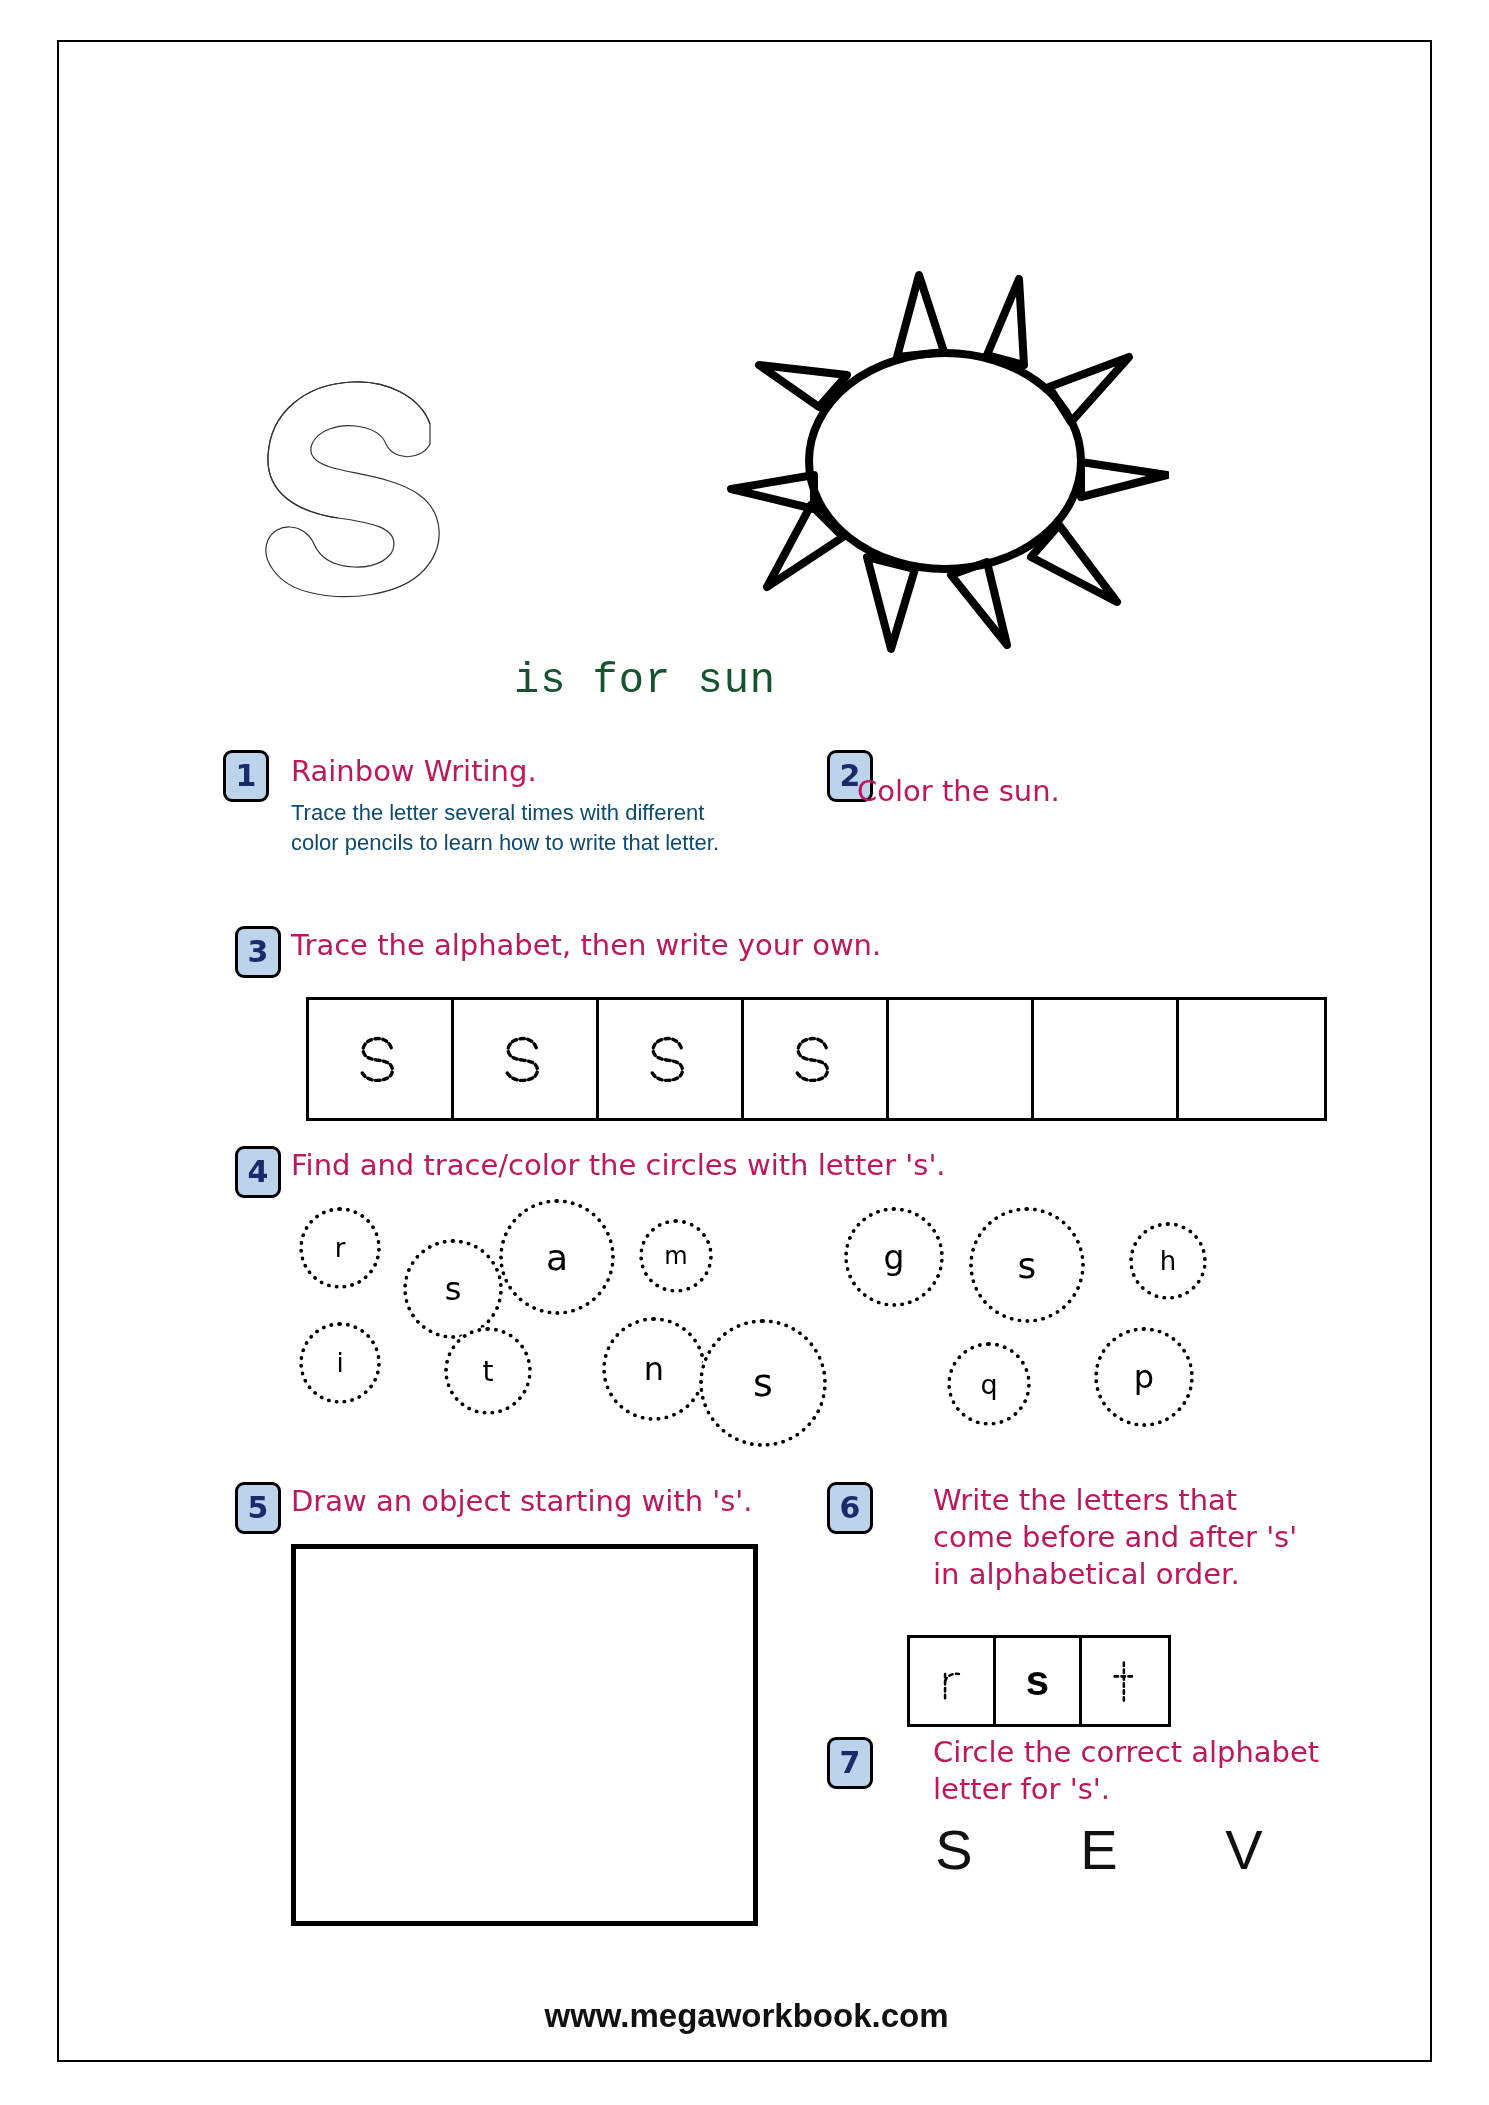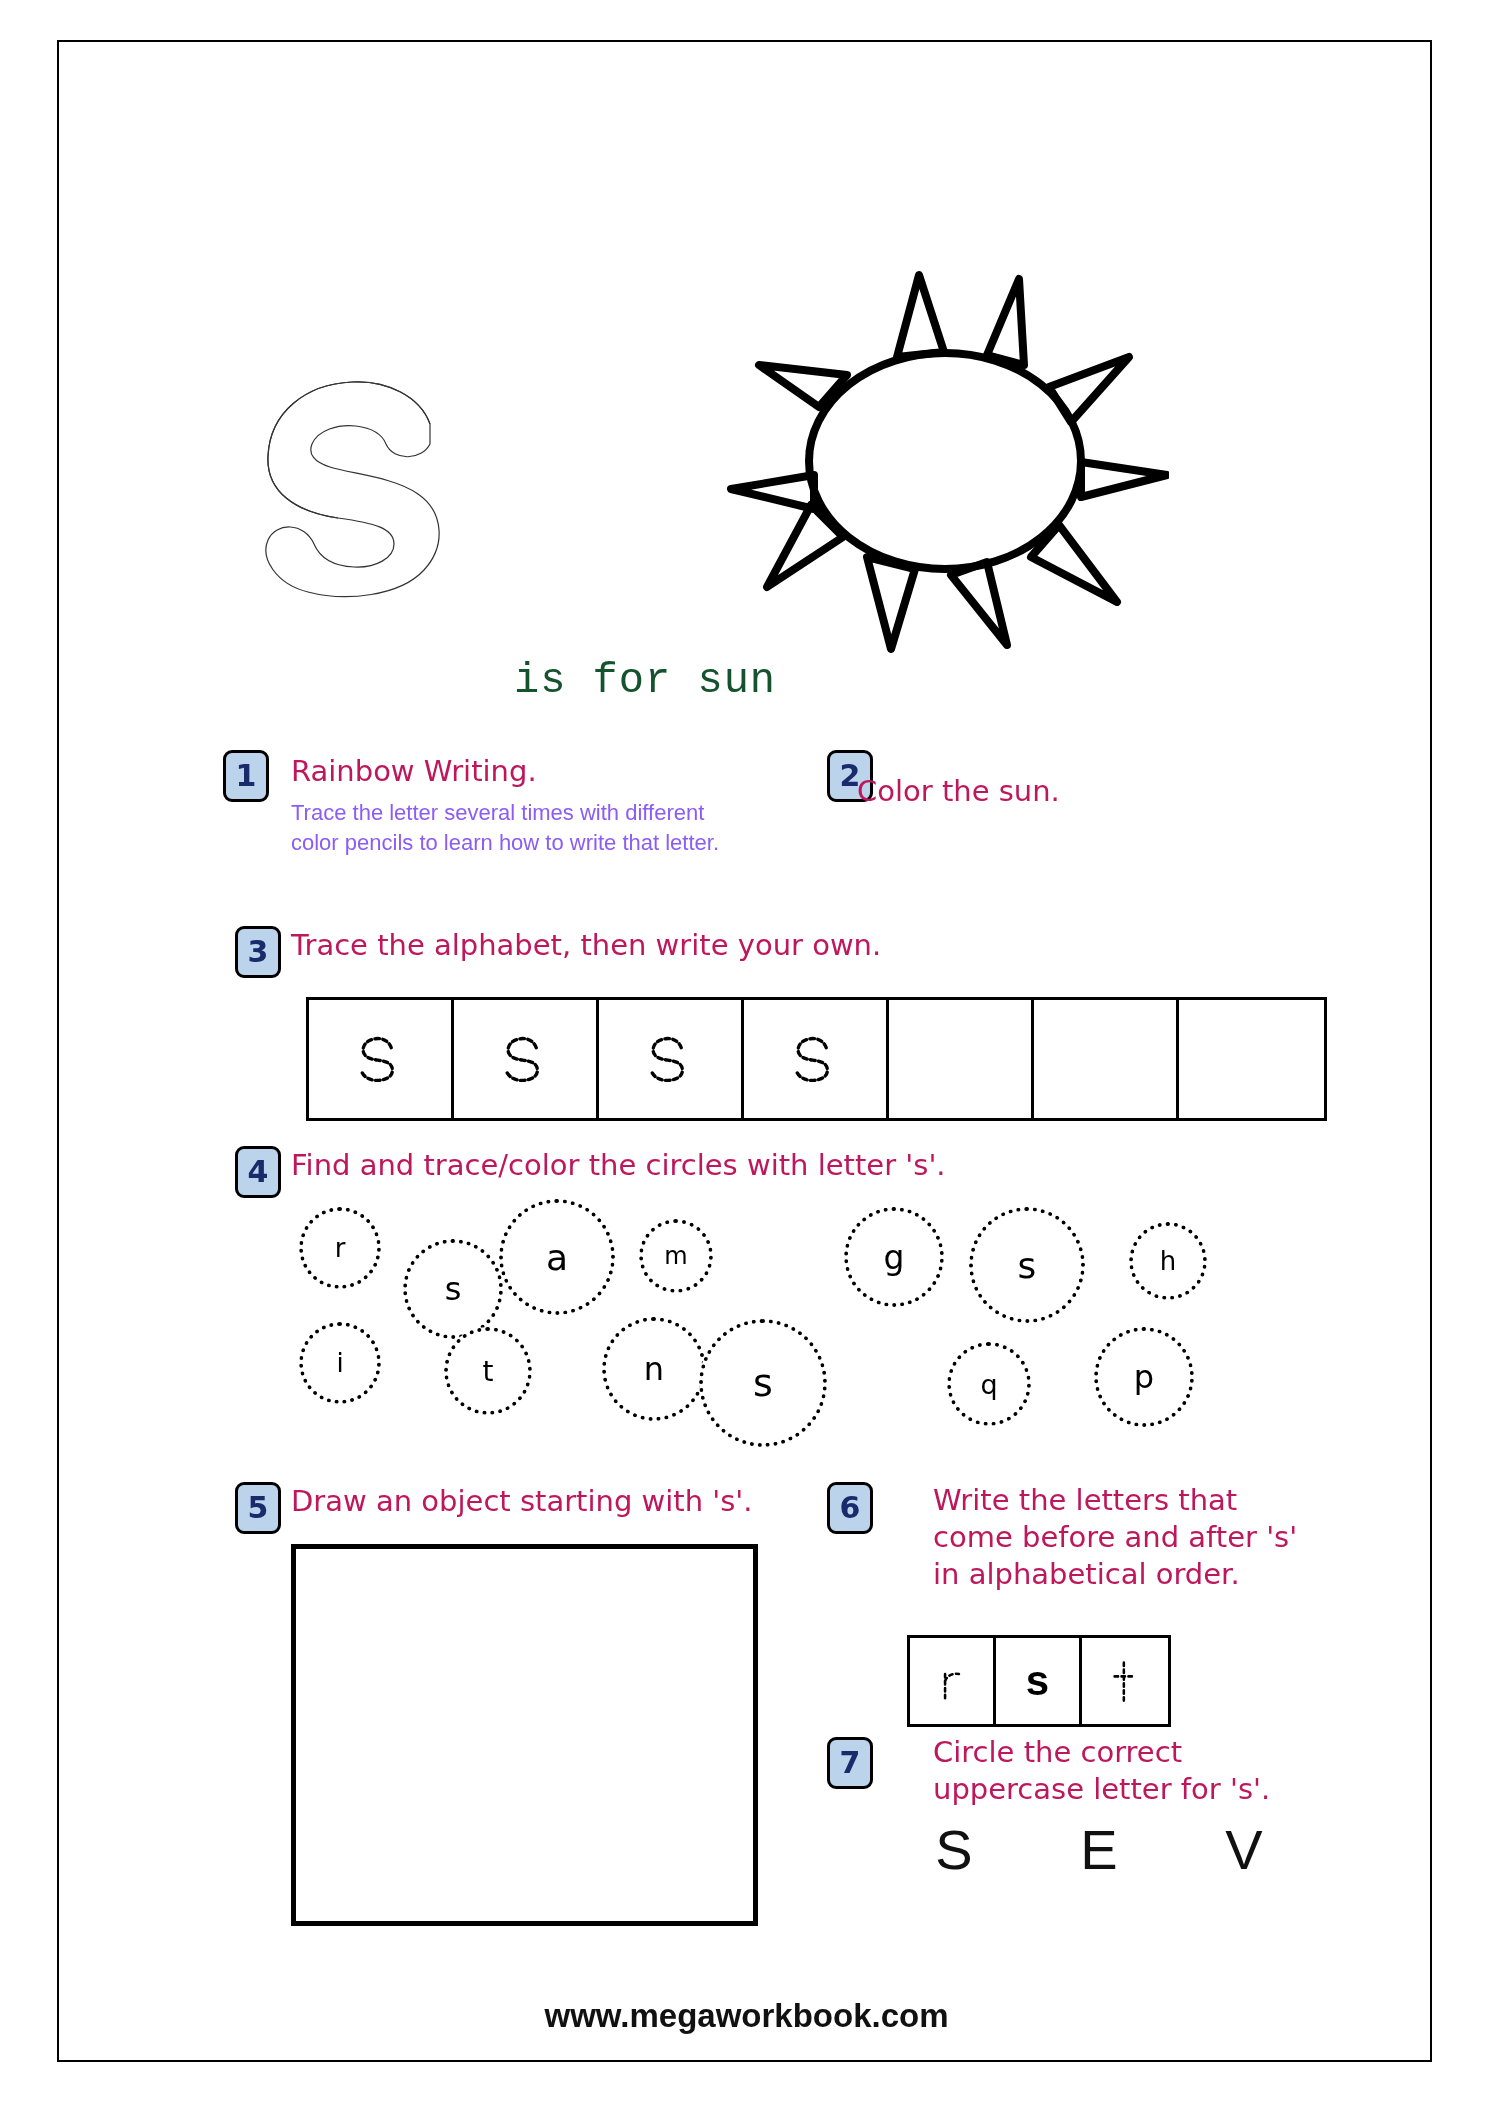--- a/index.html
+++ b/index.html
@@ -77,21 +77,21 @@
     font-family: "DejaVu Sans", sans-serif;
     font-size: 29px;
     color: #be185d;
     white-space: nowrap;
   }
   .step-title.wrap { white-space: normal; line-height: 1.28; margin-left: 36px; }
   .step-sub {
     position: absolute;
     font-family: "Liberation Sans", sans-serif;
     font-size: 22px;
-    color: #8b5cf6;
+    color: #0c4a6e;
     line-height: 1.35;
     white-space: pre-line;
   }
 
   
   .trace-row {
     position: absolute;
     left: 247px;
     top: 955px;
     display: flex;
@@ -315,21 +315,21 @@
     <div class="seq-cell solid">s</div>
     <div class="seq-cell dotted">
       <svg viewBox="0 0 26 44" fill="none" stroke="#000" stroke-width="2.2" stroke-dasharray="3 3" stroke-linecap="round">
         <path d="M12 6 L12 40"></path>
         <path d="M4 18 L21 18"></path>
       </svg>
     </div>
   </div>
 
   <div class="badge" style="left:768px; top:1695px;">7</div>
-  <div class="step-title wrap" style="left:838px; top:1692px; width:400px;">Circle the correct uppercase letter for 's'.</div>
+  <div class="step-title wrap" style="left:838px; top:1692px; width:400px;">Circle the correct alphabet letter for 's'.</div>
 
   <div class="options">
     <div class="option">S</div>
     <div class="option">E</div>
     <div class="option">V</div>
   </div>
 
   <div class="footer">www.megaworkbook.com</div>
 
 </div>

